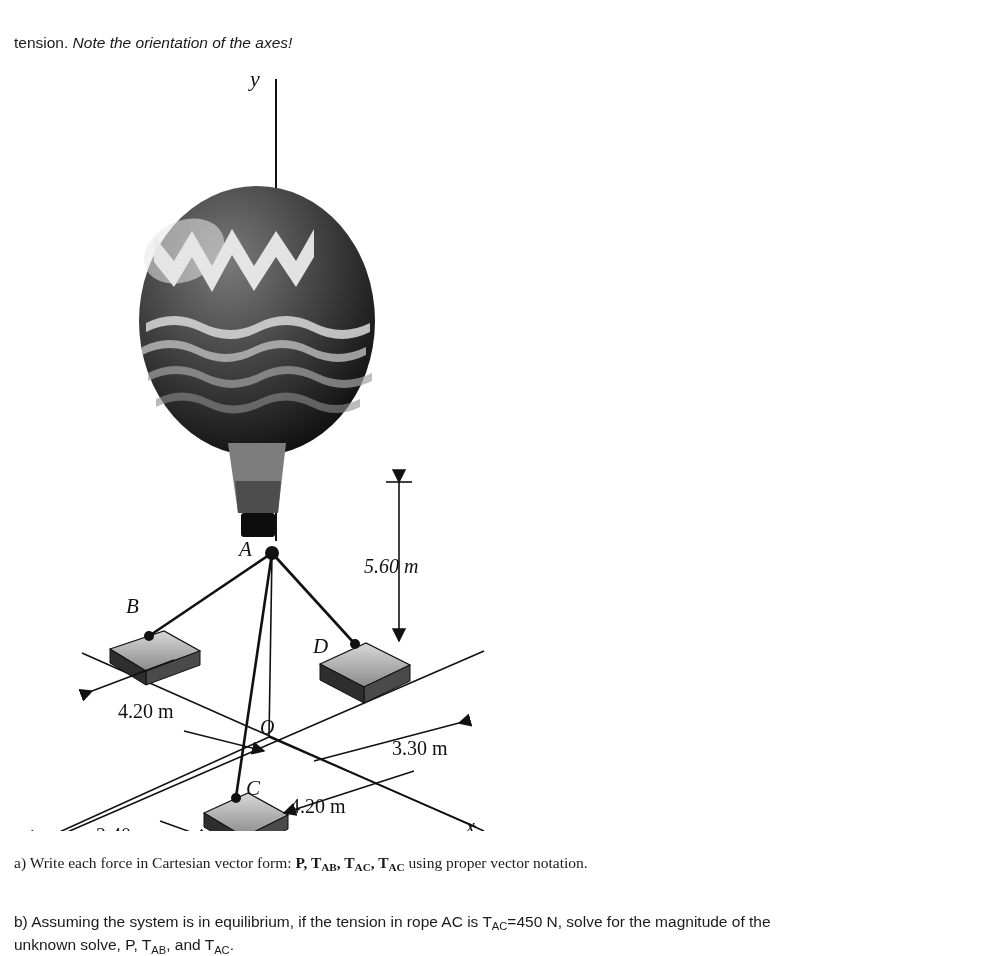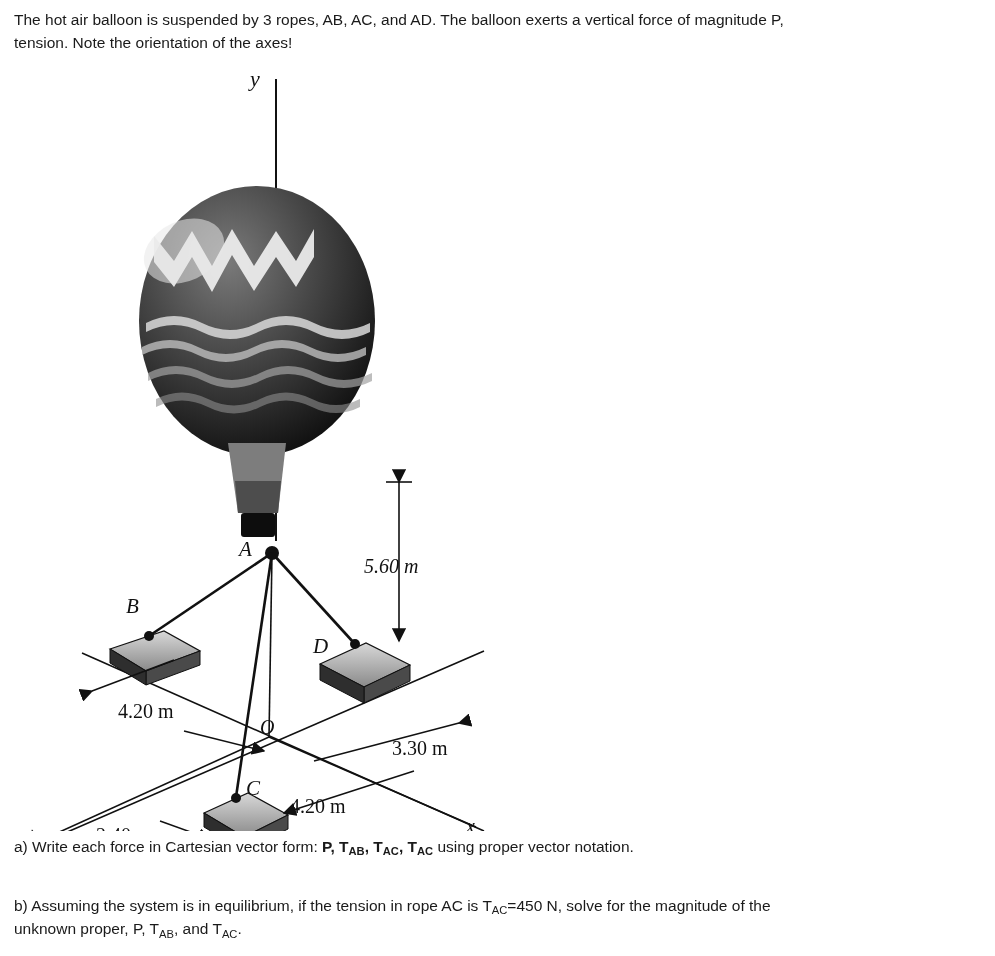--- a/index.html
+++ b/index.html
@@ -23,60 +23,60 @@
     padding: 8px 14px 0 14px;
   }
   .prompt {
     font-size: 15.5px;
     line-height: 1.5;
     color: #1a1a1a;
     margin: 0 0 2px 0;
     max-width: 975px;
   }
   .prompt .ital {
+    font-style: italic;
     margin-top: 16px;
   }
   .figure-wrap {
     position: relative;
     width: 960px;
     height: 770px;
     margin: 6px 0 0 0;
   }
   svg.figure {
     display: block;
   }
   .q {
     font-size: 15.5px;
     line-height: 1.5;
     color: #1a1a1a;
     margin: 0;
     max-width: 975px;
   }
-  .q.first { margin-top: 4px; }
+  .q.first { margin-top: 20px; font-family: Liberation Serif, serif; }
   .q.second { margin-top: 36px; }
   .bold { font-weight: bold; }
   sub {
     font-size: 0.72em;
     vertical-align: baseline;
     position: relative;
     top: 0.32em;
   }
   .serif-ital {
     font-family: "Liberation Serif", serif;
     font-style: italic;
   }
   .nowrap { white-space: nowrap; }
 </style>
 </head>
 <body>
 
 <div class="page">
 
   <p class="prompt">
-    <span>The hot air balloon is suspended by 3 ropes, AB, AC, and AD. The balloon exerts a vertical force of magnitude P,</span>
     <br>
     <span><span>tension. </span><span class="ital">Note the orientation of the axes!</span></span>
   </p>
 
   <div class="figure-wrap">
     <svg class="figure" width="960" height="770" viewBox="0 0 960 770">
       <defs>
         <radialGradient id="balloonShade" cx="38%" cy="28%" r="75%">
           <stop offset="0%" stop-color="#7a7a7a"></stop>
           <stop offset="45%" stop-color="#4a4a4a"></stop>
@@ -203,16 +203,16 @@
     </svg>
   </div>
 
   <p class="q first">
     <span>a) Write each force in Cartesian vector form: </span><span class="bold">P</span><span class="bold">, </span><span class="bold nowrap"><span>T</span><sub>AB</sub></span><span class="bold">, </span><span class="bold nowrap"><span>T</span><sub>AC</sub></span><span class="bold">, </span><span class="bold nowrap"><span>T</span><sub>AC</sub></span><span>  using proper vector notation.</span>
   </p>
 
   <p class="q second">
     <span>b) Assuming the system is in equilibrium, if the tension in rope AC is T</span><sub>AC</sub><span>=450 N, solve for the magnitude of the</span>
     <br>
-    <span>unknown proper, P, T</span><sub>AB</sub><span>, and T</span><sub>AC</sub><span>.</span>
+    <span>unknown solve, P, T</span><sub>AB</sub><span>, and T</span><sub>AC</sub><span>.</span>
   </p>
 
 </div>
 
 </body></html>

